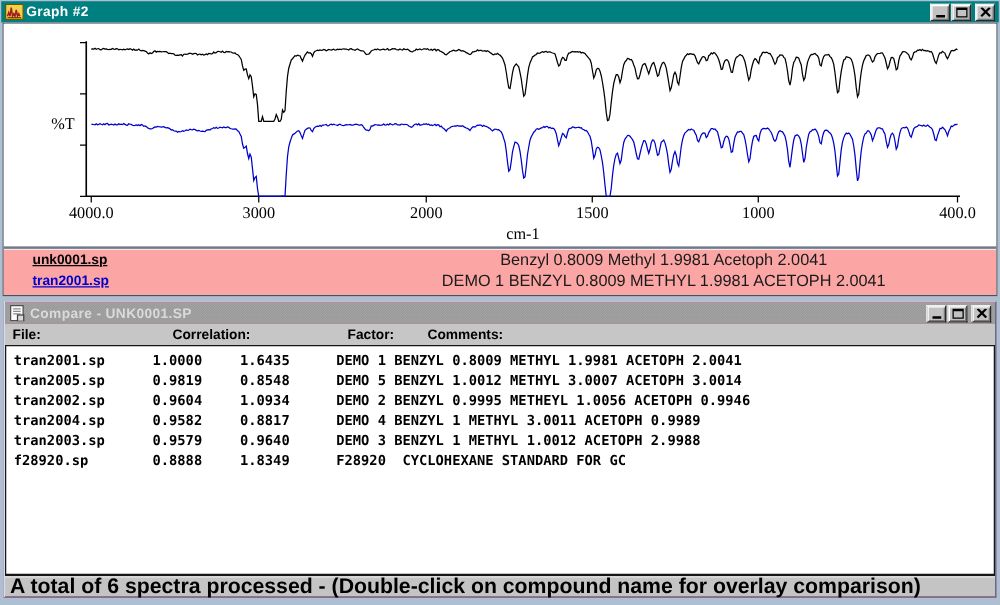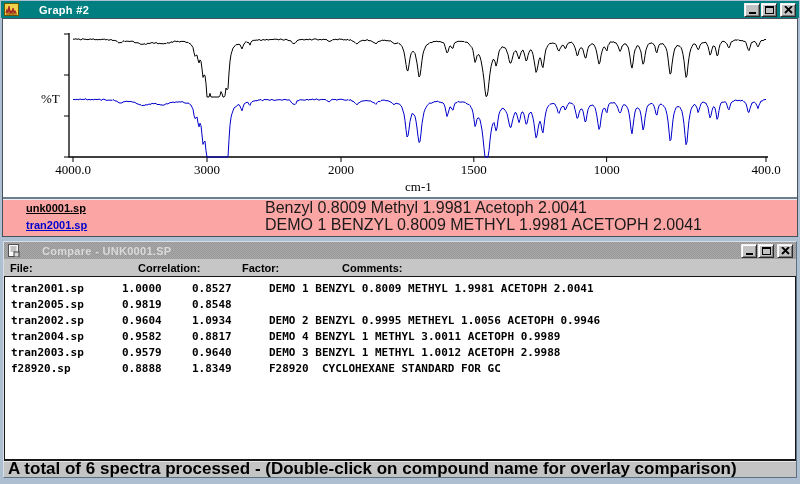--- a/index.html
+++ b/index.html
@@ -7,21 +7,21 @@
   #app {
     position:relative; width:800px; height:484px;
     background:#aebfd1;
     font-family:"Liberation Sans", sans-serif;
   }
   .win { position:absolute; }
 
   
   #graph-win { left:1px; top:1px; width:798px; height:237px; }
   .titlebar {
-    height:17px; display:flex; align-items:center; gap:20px; padding:0 3px;
+    height:17px; display:flex; align-items:center; gap:2px; padding:0 3px;
   }
   .titlebar.active { background:#007f80; }
   .titlebar.inactive {
     background-image:
       linear-gradient(45deg,#a9a9a9 25%,transparent 25%,transparent 75%,#a9a9a9 75%),
       linear-gradient(45deg,#a9a9a9 25%,#979797 25%,#979797 75%,#a9a9a9 75%);
     background-size:2px 2px; background-position:0 0,1px 1px;
   }
   .title-text { font-size:11px; font-weight:bold; letter-spacing:.3px; }
   .titlebar.active .title-text { color:#ffffff; }
@@ -50,35 +50,35 @@
     height:41px; background:#fca5a5;
     border-top:2px solid; border-color:#6c7d8d;
     box-shadow: inset 0 1px 0 #e9eef4;
     padding-top:0;
   }
   .legend-row { display:grid; grid-template-columns:262px 1fr; height:17px; align-items:center; }
   .legend-name {
     padding-left:23px; font-size:11px; font-weight:bold; text-decoration:underline;
     cursor:pointer;
   }
-  .legend-desc { font-size:16px; color:#1a1a1a; }
+  .legend-desc { font-size:13px; color:#1a1a1a;text-align:center; }
 
   
   #compare-win {
     left:3px; top:241px; width:794px; height:237px;
     border:1px solid #d6e0ea; border-right-color:#5d7184; border-bottom-color:#5d7184;
     display:flex; flex-direction:column; background:#be185d;
   }
   #compare-head {
     height:17px; background:#c6c6c6;
     display:grid; grid-template-columns:106px 72px 76px 1fr; align-items:center;
     font-size:11px; font-weight:bold; color:#000;gap:28px;
   }
   #compare-head .hc1 { padding-left:6px; }
-  #compare-head .hc3 { padding-left:4px; }
+  #compare-head .hc3 { padding-left:4px;margin-left:36px; }
   #tbody {
     flex:1; background:#fff; overflow:hidden;
     border:1px solid #161616; border-bottom-width:2px;
     padding-top:3px;
   }
   .trow {
     display:grid; grid-template-columns:108px 70px 78px 1fr;
     height:16px; align-items:center;
     font-family:"DejaVu Sans Mono", monospace; font-size:11px; font-weight:bold;
     white-space:pre; cursor:default;
@@ -196,28 +196,29 @@
       <span class="hc1">File:</span>
       <span class="hc2">Correlation:</span>
       <span class="hc3">Factor:</span>
       <span class="hc4">Comments:</span>
     </div>
 
     <div id="tbody">
   <div class="trow">
     <span class="c-file">tran2001.sp</span>
     <span class="c-corr">1.0000</span>
-    <span class="c-fact">0.8527</span>
+    <span class="c-fact">1.6435</span>
     <span class="c-comm">DEMO 1 BENZYL 0.8009 METHYL 1.9981 ACETOPH 2.0041</span>
   </div>
 
   <div class="trow">
     <span class="c-file">tran2005.sp</span>
     <span class="c-corr">0.9819</span>
     <span class="c-fact">0.8548</span>
+    <span class="c-comm">DEMO 5 BENZYL 1.0012 METHYL 3.0007 ACETOPH 3.0014</span>
   </div>
 
   <div class="trow">
     <span class="c-file">tran2002.sp</span>
     <span class="c-corr">0.9604</span>
     <span class="c-fact">1.0934</span>
     <span class="c-comm">DEMO 2 BENZYL 0.9995 METHEYL 1.0056 ACETOPH 0.9946</span>
   </div>
 
   <div class="trow">

